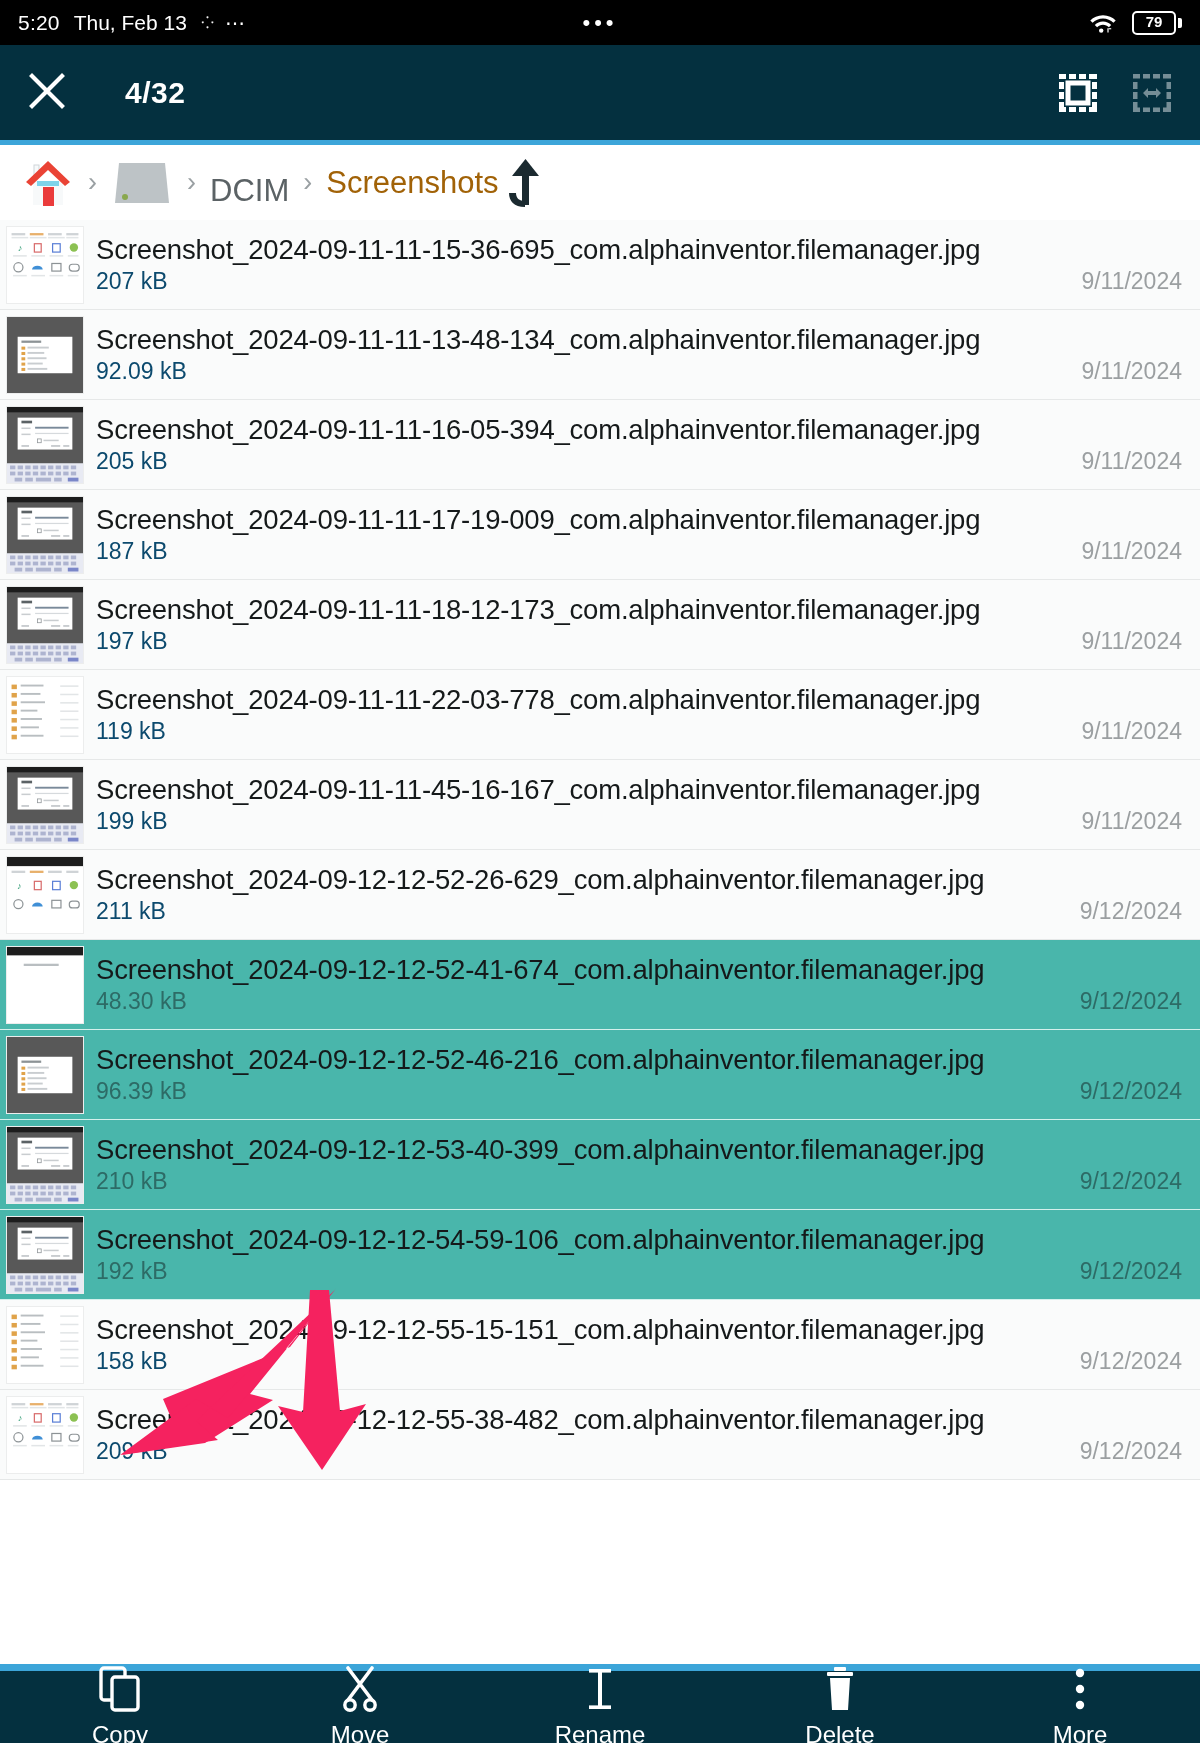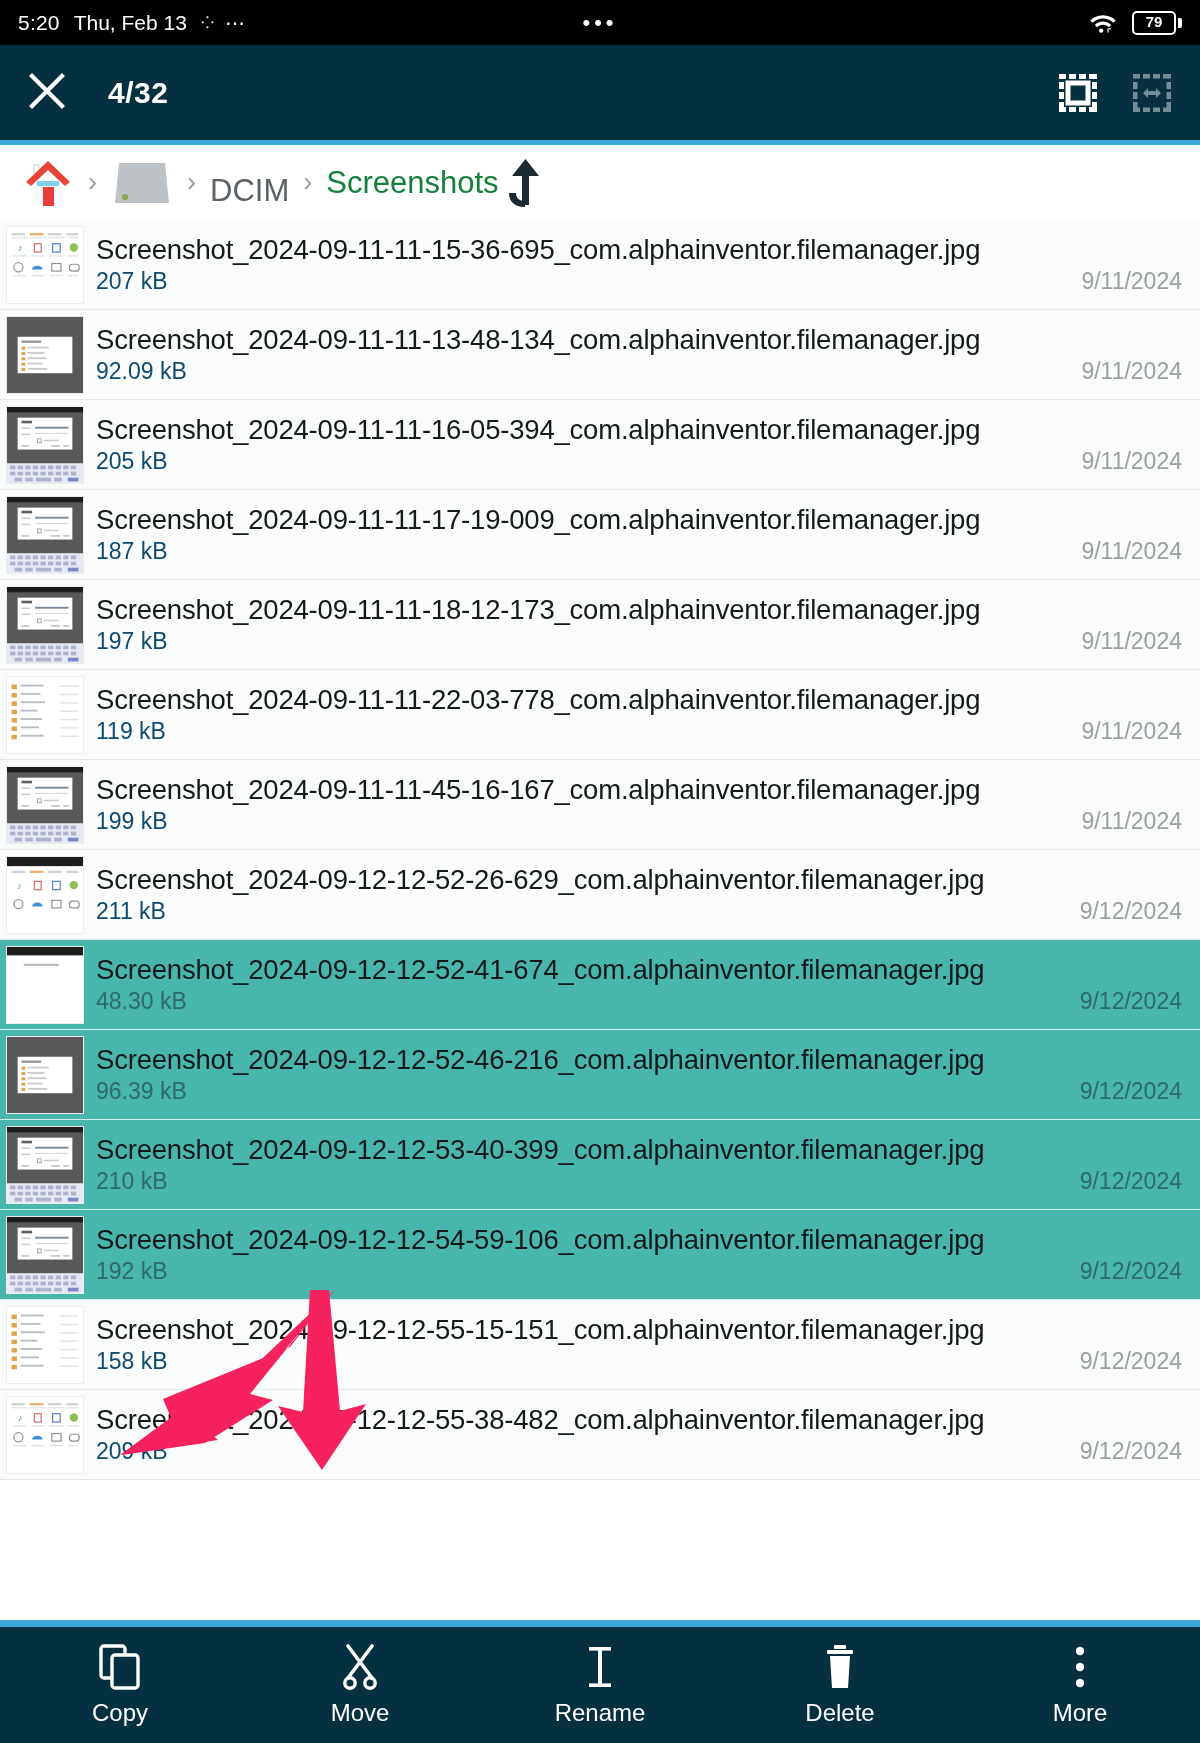--- a/index.html
+++ b/index.html
@@ -50,39 +50,39 @@
 
   
   .app-bar{
     height:95px; background:#04303f;
     display:flex; align-items:center; padding:0 26px;
     position:relative;
   }
   .close-ico{ width:42px; height:42px; flex:none; }
   .sel-count{
     color:#ffffff; font-size:30px; font-weight:600;
-    margin-left:40px; letter-spacing:.5px;
+    margin-left:57px; letter-spacing:.5px;
   }
   .appbar-actions{ margin-left:auto; display:flex; align-items:center; gap:30px; }
   .appbar-actions svg{ display:block; }
 
   .accent-rule{ height:5px; background:#3ca5d9; }
 
   
   .crumb-bar{
     height:75px; background:#ffffff;
     display:flex; align-items:center; padding:0 22px;
     position:relative;
   }
   .crumb-list{ display:flex; align-items:center; gap:0px; }
   .crumb-sep{
     color:#9aa0a3; font-size:27px; margin:0 14px; font-weight:400;
     line-height:1;
   }
-  .crumb-txt{ color:#15803d; font-size:31px; }
+  .crumb-txt{ color:#a16207; font-size:31px; }
   .crumb-txt.dim{ color:#5b6265;margin-top:16px; }
   .home-ico{ width:52px; height:52px; display:block; }
   .drive-ico{ width:62px; height:46px; display:block; }
   .up-ico{ margin-left:auto; width:44px; height:52px; display:block; }
 
   
   .file-list{ width:100%; background:#ffffff; }
   .file-row{
     height:90px; display:flex; align-items:center;
     border-bottom:1px solid #e6e8e8;
@@ -105,21 +105,21 @@
   .row-bot{ display:flex; align-items:baseline; justify-content:space-between; }
   .fsize{ font-size:23px; color:#0c4a6e; }
   .selected .fsize{ color:#2d6b66; }
   .fdate{ font-size:23px; color:#9b9fa1; }
   .selected .fdate{ color:#2d6b66; }
 
   
   .bottom-wrap{ position:absolute; left:0; right:0; bottom:0; }
   .bottom-accent{ height:7px; background:#3ca5d9; }
   .bottom-bar{
-    height:116px; background:#04303f;
+    height:72px; background:#04303f;
     display:flex; align-items:stretch;
   }
   .bb-item{
     flex:1; display:flex; flex-direction:column;
     align-items:center; justify-content:center; gap:9px;
     color:#ffffff;
   }
   .bb-item svg{ display:block; }
   .bb-label{ font-size:24px; color:#ffffff; }
 

